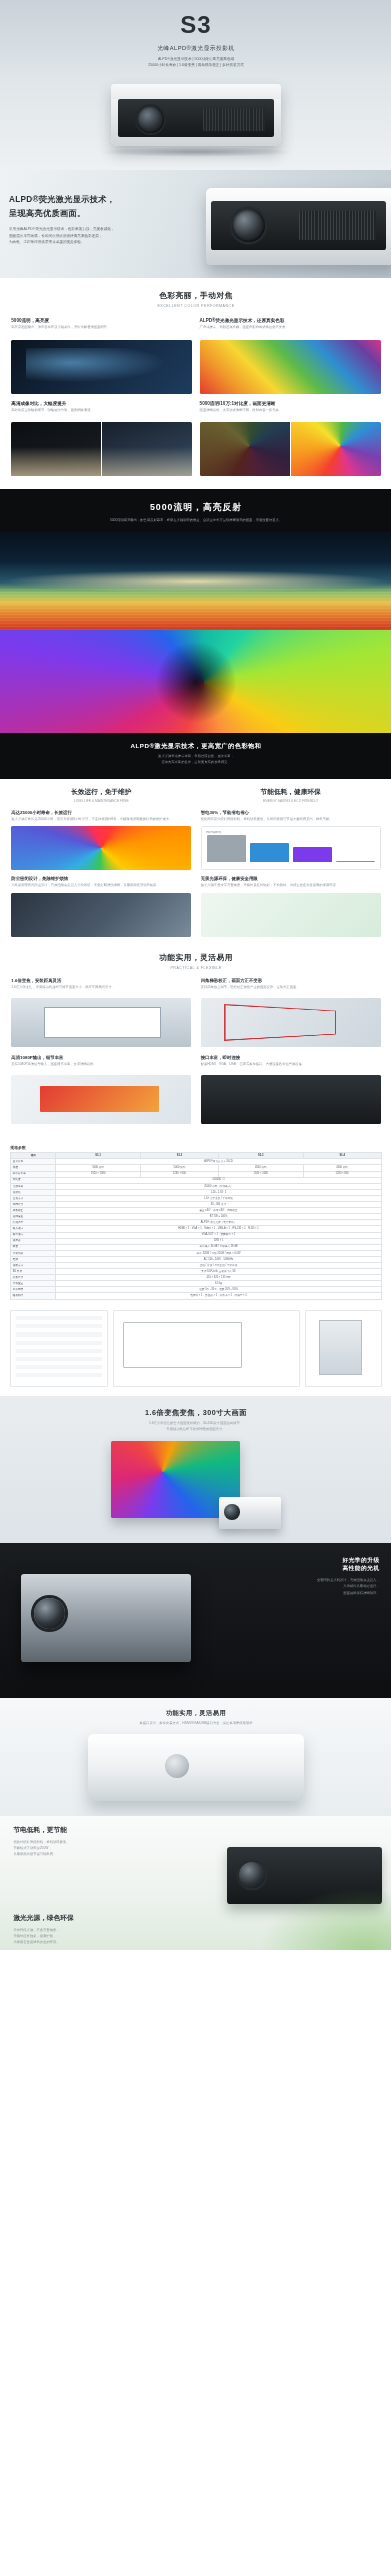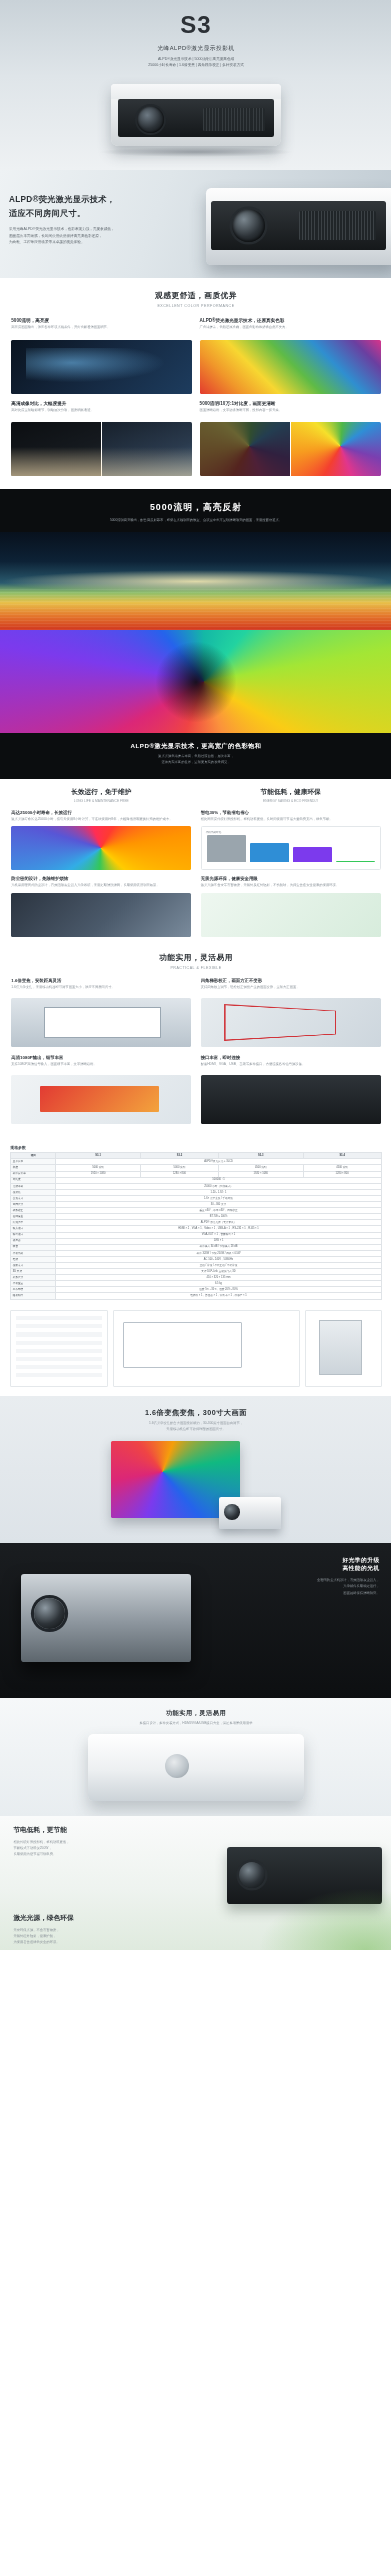--- a/index.html
+++ b/index.html
@@ -305,35 +305,35 @@
         </div>
       </div>
       <div class="proj-shadow"></div>
     </div>
   </section>
 
   <section class="intro">
     <div class="intro-grad"></div>
     <div class="intro-txt">
       <div class="intro-h">ALPD®荧光激光显示技术，</div>
-      <div class="intro-h">适应不同房间尺寸。</div>
+      <div class="intro-h">呈现高亮优质画面。</div>
       <div class="intro-p" style="white-space:pre-line">采用光峰ALPD®荧光激光显示技术，色彩表现力强，亮度衰减低，
 画面层次丰富细腻，长时间使用依然保持高亮高色彩还原，
 为商教、工程等应用场景带来卓越的视觉体验。</div>
     </div>
     <div class="intro-proj">
       <div class="ip-dark">
         <div class="ip-lens"></div>
         <div class="ip-vent"></div>
       </div>
     </div>
   </section>
 
   <div class="sec-head">
-    <div class="t">观感更舒适，画质优异</div>
+    <div class="t">色彩亮丽，手动对焦</div>
     <div class="s">EXCELLENT COLOR PERFORMANCE</div>
   </div>
   <div class="grid4">
     <div class="card">
       <div class="ct">5000流明，高亮度</div>
       <div class="cd">高亮度画面输出，适应各种环境光线条件，开灯也能看清画面细节。</div>
       <div class="cimg img-a"></div>
     </div>
     <div class="card">
       <div class="ct">ALPD®荧光激光显示技术，还原真实色彩</div>

